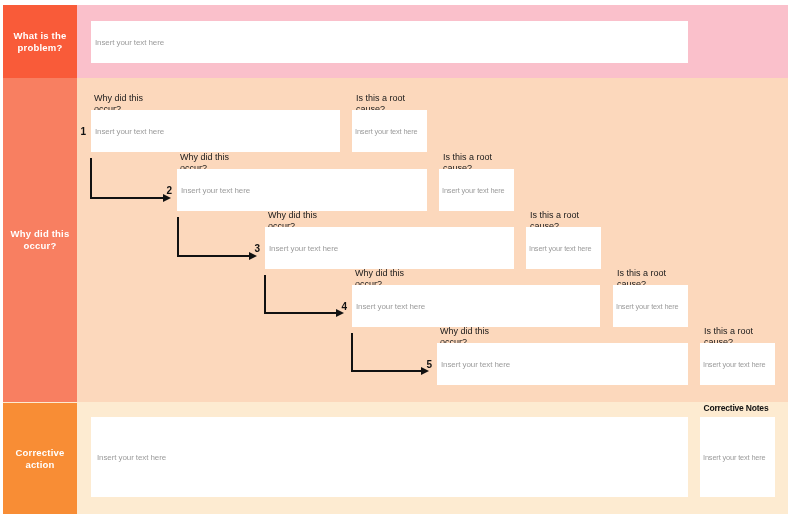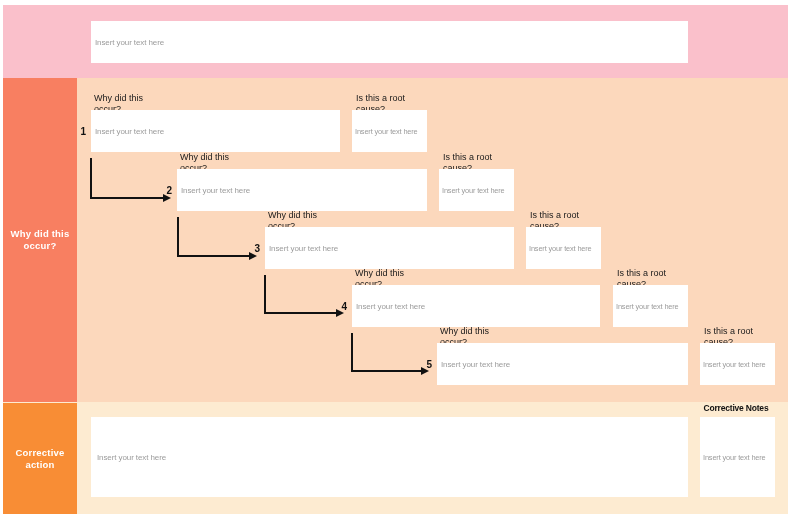--- a/index.html
+++ b/index.html
@@ -47,20 +47,22 @@
 </style>
 </head>
 <body>
 
 <div id="stage">
 
   <div class="band band-problem"></div>
   <div class="band band-whys"></div>
   <div class="band band-corrective"></div>
 
+  <div class="side-box side-problem">What is the
+problem?</div>
   <div class="side-box side-whys">Why did this
 occur?</div>
   <div class="side-box side-corrective">Corrective
 action</div>
 
   <div class="wbox" style="left:91px;top:21px;width:597px;height:42px;">
     <span class="ph">Insert your text here</span>
   </div>
 
   <div class="qlabel" style="left:94px;top:93px;">Why did this

